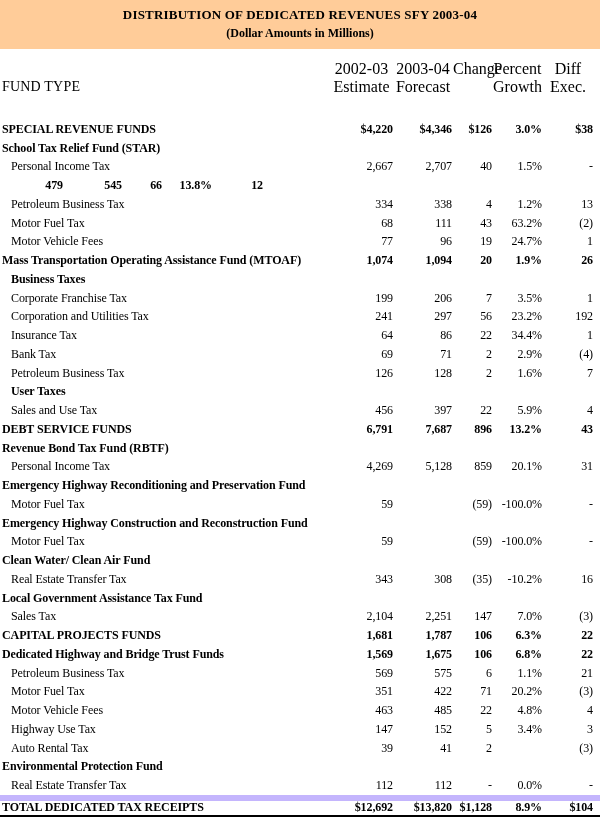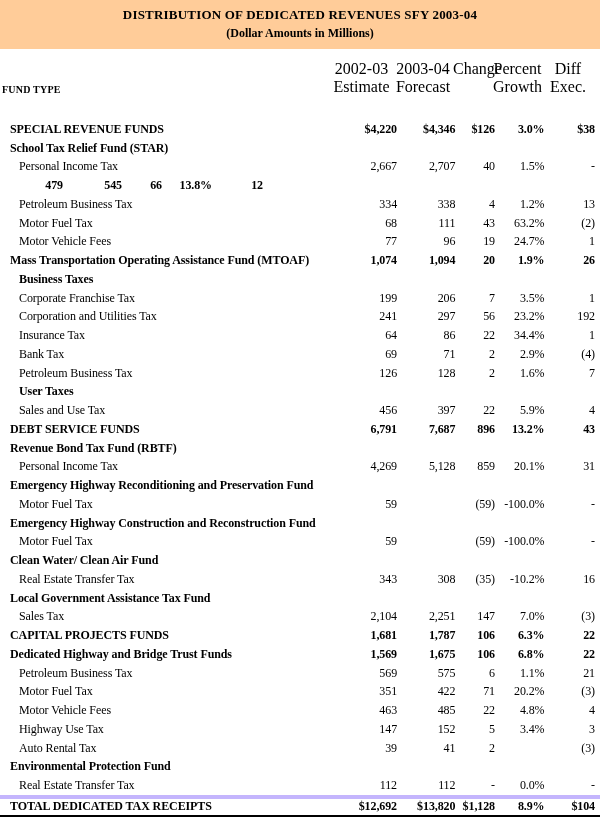--- a/index.html
+++ b/index.html
@@ -14,42 +14,42 @@
 
   
   .band { text-align: center; padding: 7px 0 8px 0; }
   .title { font-weight: 700; font-size: 13px; letter-spacing: 0.2px; }
   .subtitle { font-weight: 700; font-size: 12px; margin-top: 3px; }
 
   
   .colhead { display: flex; margin-top: 11px; align-items: flex-end; }
   .colhead .fund {
     width: 330px; padding: 0 0 1px 2px;
-    font-weight: 700; font-size: 10px; letter-spacing: 0.2px;
+    font-weight: 400; font-size: 14px; letter-spacing: 0.2px;
   }
   .colhead .num { text-align: center; font-size: 16px; line-height: 18px; }
   .hl { display: block; min-height: 18px; }
 
   
   .rows { margin-top: 24px; }
   .row {
     display: flex; height: 18.75px; align-items: center;
     font-size: 12px; letter-spacing: -0.1px; white-space: nowrap;
   }
-  .row .label { width: 330px; padding-left: 2px; overflow: hidden; margin-left: 8px; }
+  .row .label { width: 330px; padding-left: 2px; overflow: hidden; }
   .row.bold { font-weight: 700; }
   .row .label.ind1 { padding-left: 11px; }
   .row .label.ind2 { padding-left: 11px; }
   .v { text-align: right; }
   .c-est  { width: 64px; padding-right: 1px; }
   .c-fcst { width: 59px; padding-right: 1px; }
   .c-chg  { width: 40px; padding-right: 1px; }
   .c-pct  { width: 50px; padding-right: 1px; }
   .c-diff { width: 55px; padding-right: 5px; }
-  .row.total { border-top: 4px solid #c4b5fd; justify-content: flex-end; }
+  .row.total { border-top: 6px solid #c4b5fd; }
   .table-bottom { border-bottom: 3px solid #000; height: 0; margin-top: 1px; }
 </style>
 </head>
 <body>
 
 <div class="page">
 
   <div class="band" style="background: rgb(255, 204, 153);">
     <div class="title">DISTRIBUTION OF DEDICATED REVENUES SFY 2003-04</div>
     <div class="subtitle">(Dollar Amounts in Millions)</div>

